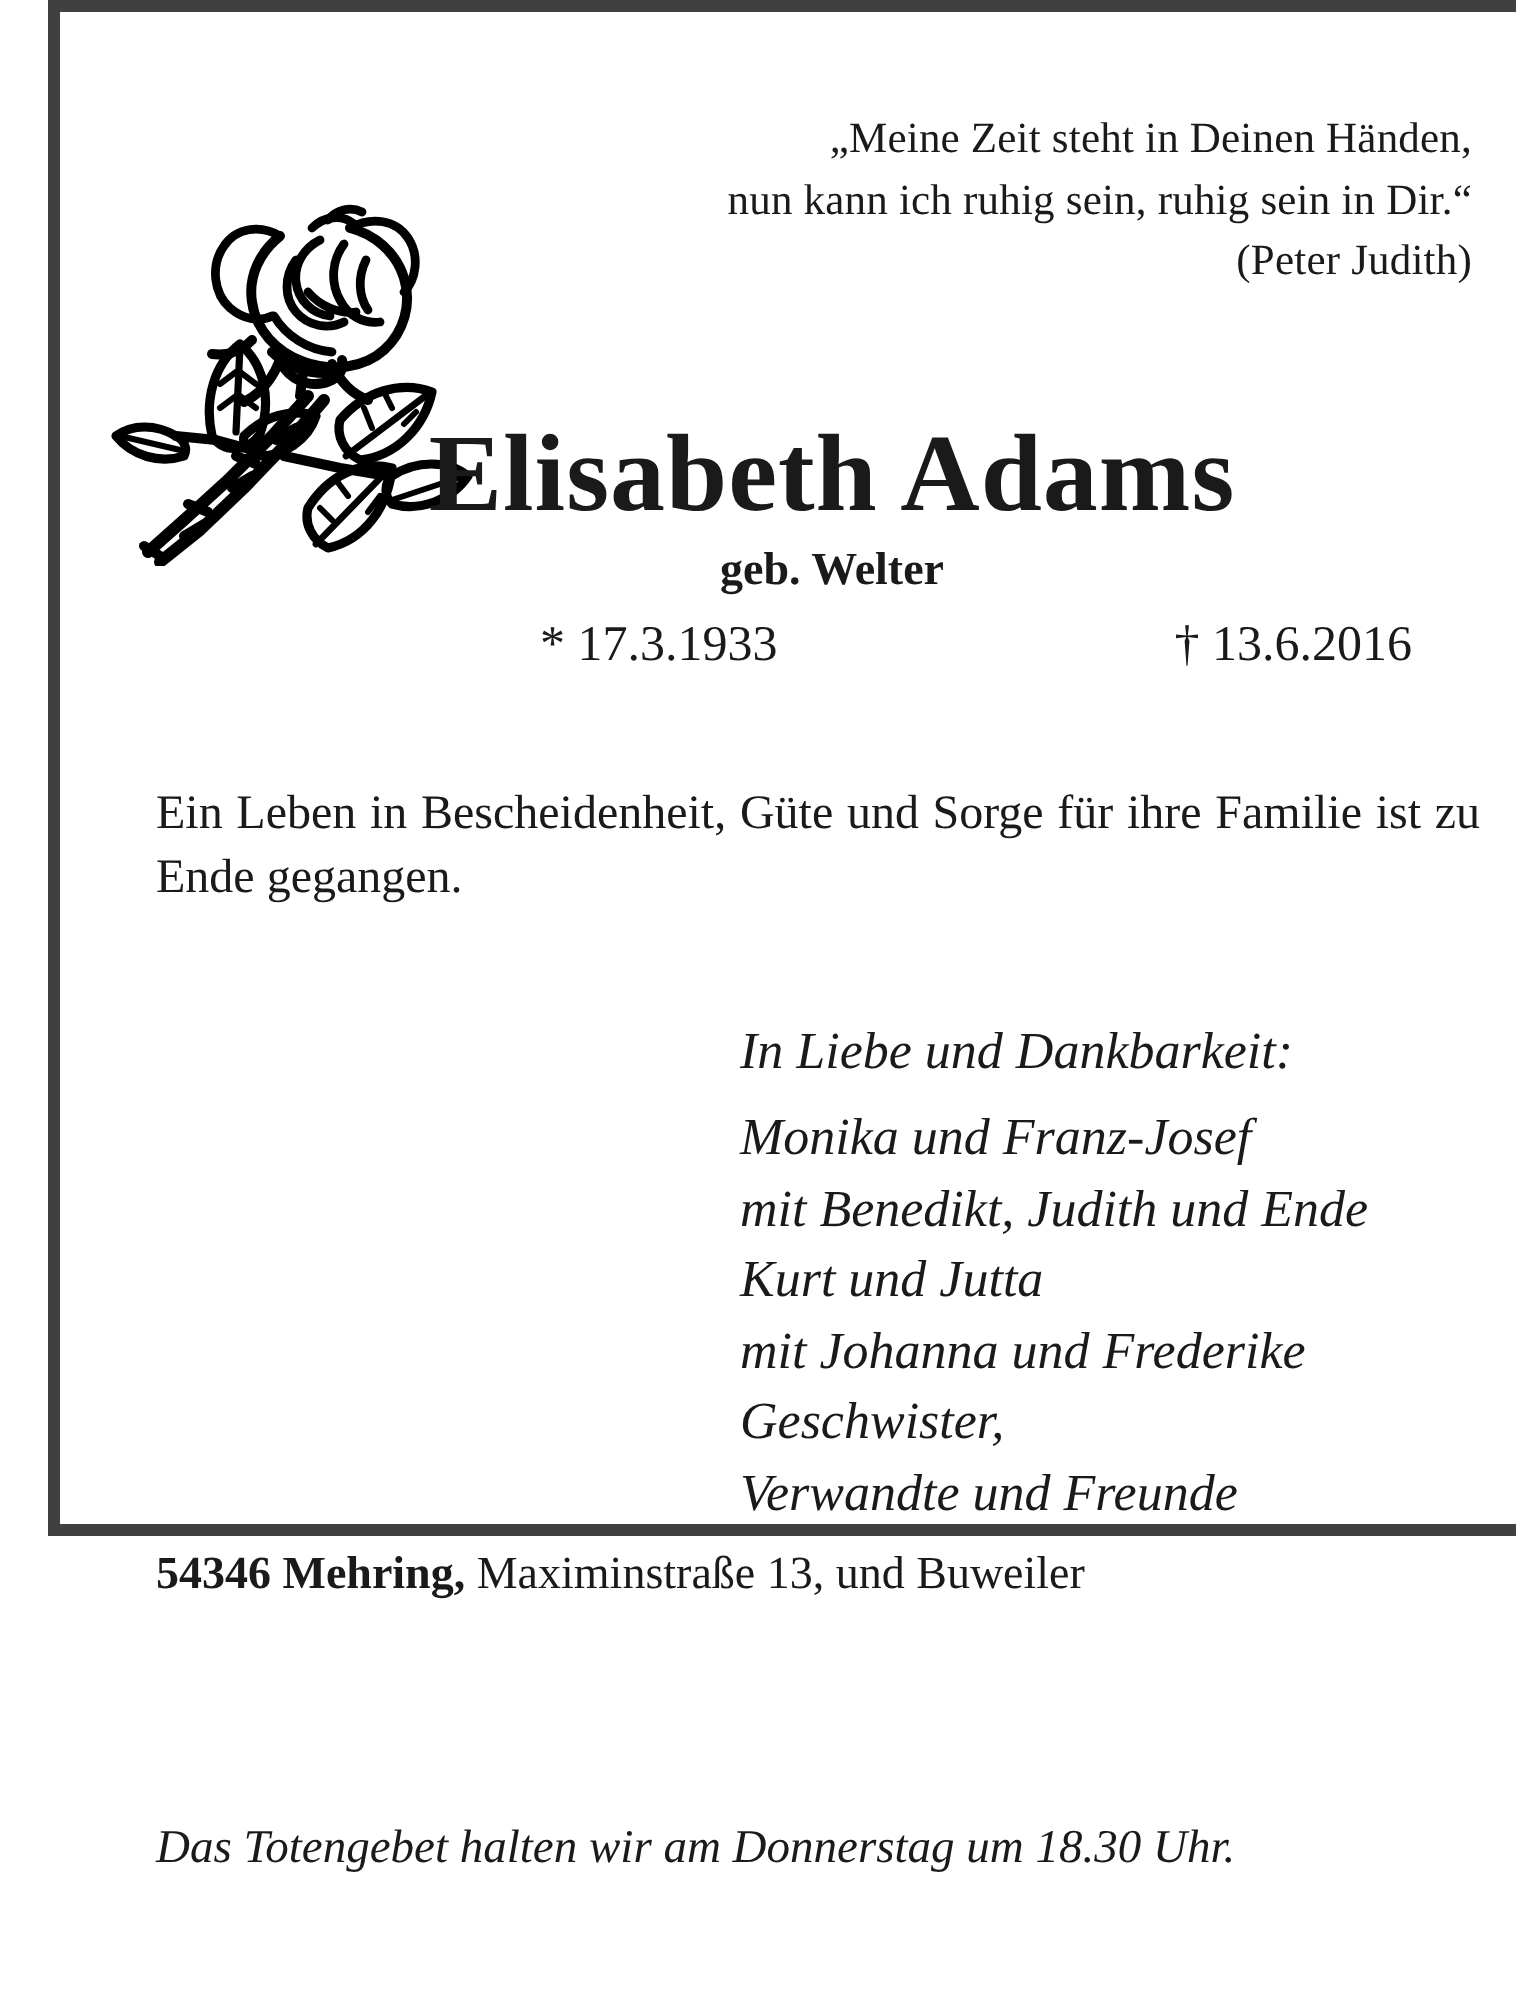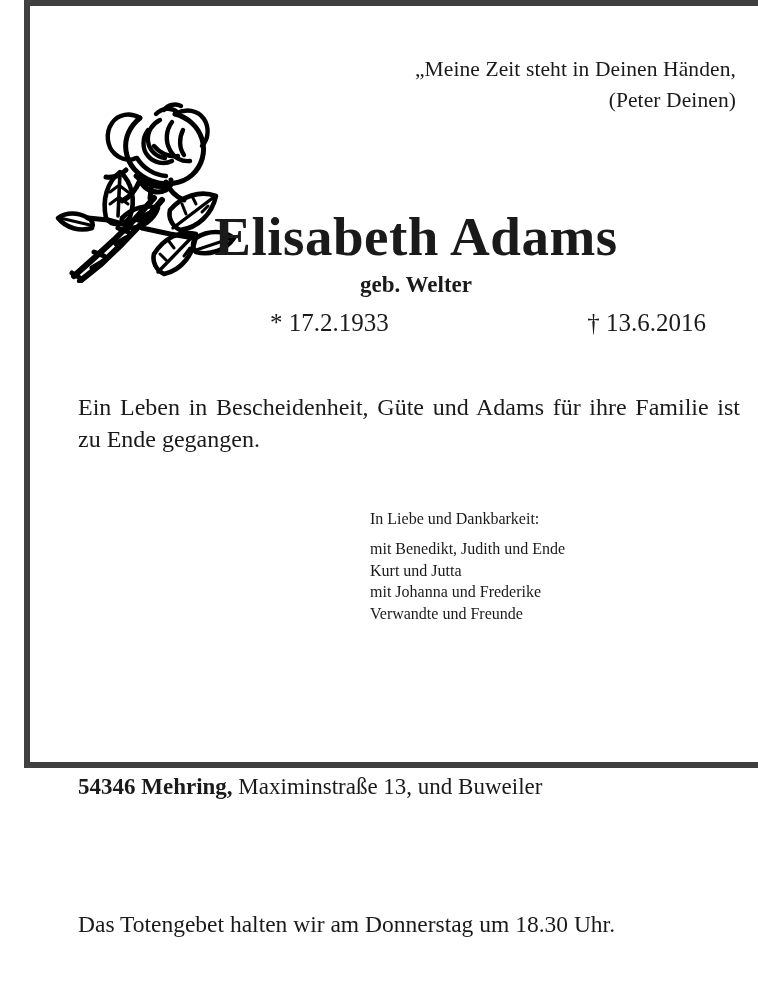--- a/index.html
+++ b/index.html
@@ -105,22 +105,23 @@
     text-align: justify;
     text-justify: inter-word;
   }
 
   
   #family-block {
     position: absolute;
     left: 340px;
     top: 502px;
     width: 380px;
-    font-size: 16px;
+    font-size: 26px;
     line-height: 1.365;
+    font-style: italic;
   }
   #family-block .fam-lead { display: block; margin-bottom: 8px; white-space: nowrap; }
   #family-block .fam-line { display: block; white-space: nowrap; }
 
   
   #address-line {
     position: absolute;
     left: 48px;
     top: 766px;
     width: 664px;
@@ -142,20 +143,21 @@
   }
 
   #prayer-text {
     position: absolute;
     left: 48px;
     top: 903px;
     width: 668px;
     font-size: 23.5px;
     line-height: 1.3;
     white-space: nowrap;
+    font-style: italic;
   }
 </style>
 </head>
 <body>
 
 <div id="notice">
   <div class="sheet">
 
     <div id="rose">
       <svg viewBox="0 0 200 225" xmlns="http://www.w3.org/2000/svg" aria-hidden="true">
@@ -218,40 +220,43 @@
           <path d="M130 190 L124 182 M140 198 L146 190 M122 202 L116 196" stroke-width="3"></path>
 
           <path d="M152 180 C164 172 180 172 190 180 C182 192 166 198 152 194 C148 190 148 184 152 180 Z" stroke-width="4.6"></path>
           <path d="M188 180 L152 192" stroke-width="3"></path>
         </g>
       </svg>
     </div>
 
     <div id="quote-block">
       <span class="qline">„Meine Zeit steht in Deinen Händen,</span>
-      <span id="quote-attr">(Peter Deinen)</span>
+      <span class="qline">nun kann ich ruhig sein, ruhig sein in Dir.“</span>
+      <span id="quote-attr">(Peter Judith)</span>
     </div>
 
     <div id="name-block">
       <span id="deceased-name">Elisabeth Adams</span>
       <span id="maiden-name">geb. Welter</span>
     </div>
 
     <div id="dates-row">
-      <span>* 17.2.1933</span>
+      <span>* 17.3.1933</span>
       <span>† 13.6.2016</span>
     </div>
 
-    <div id="intro-text">Ein Leben in Bescheidenheit, Güte und Adams für ihre Familie ist zu Ende gegangen.</div>
+    <div id="intro-text">Ein Leben in Bescheidenheit, Güte und Sorge für ihre Familie ist zu Ende gegangen.</div>
 
     <div id="family-block">
       <span class="fam-lead">In Liebe und Dankbarkeit:</span>
+      <span class="fam-line">Monika und Franz-Josef</span>
       <span class="fam-line">mit Benedikt, Judith und Ende</span>
       <span class="fam-line">Kurt und Jutta</span>
       <span class="fam-line">mit Johanna und Frederike</span>
+      <span class="fam-line">Geschwister,</span>
       <span class="fam-line">Verwandte und Freunde</span>
     </div>
 
     <div id="address-line">
       <span id="address-city">54346 Mehring,</span><span> Maximinstraße 13, und Buweiler</span>
     </div>
 
 
     <div id="prayer-text">Das Totengebet halten wir am Donnerstag um 18.30 Uhr.</div>
 

